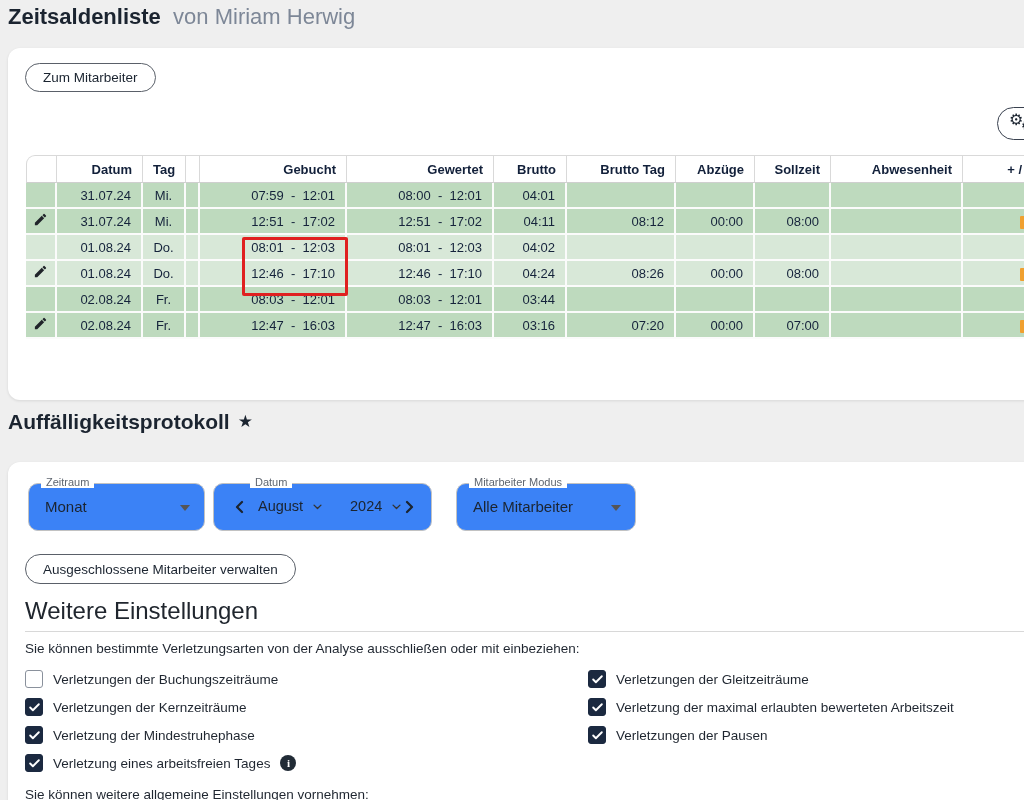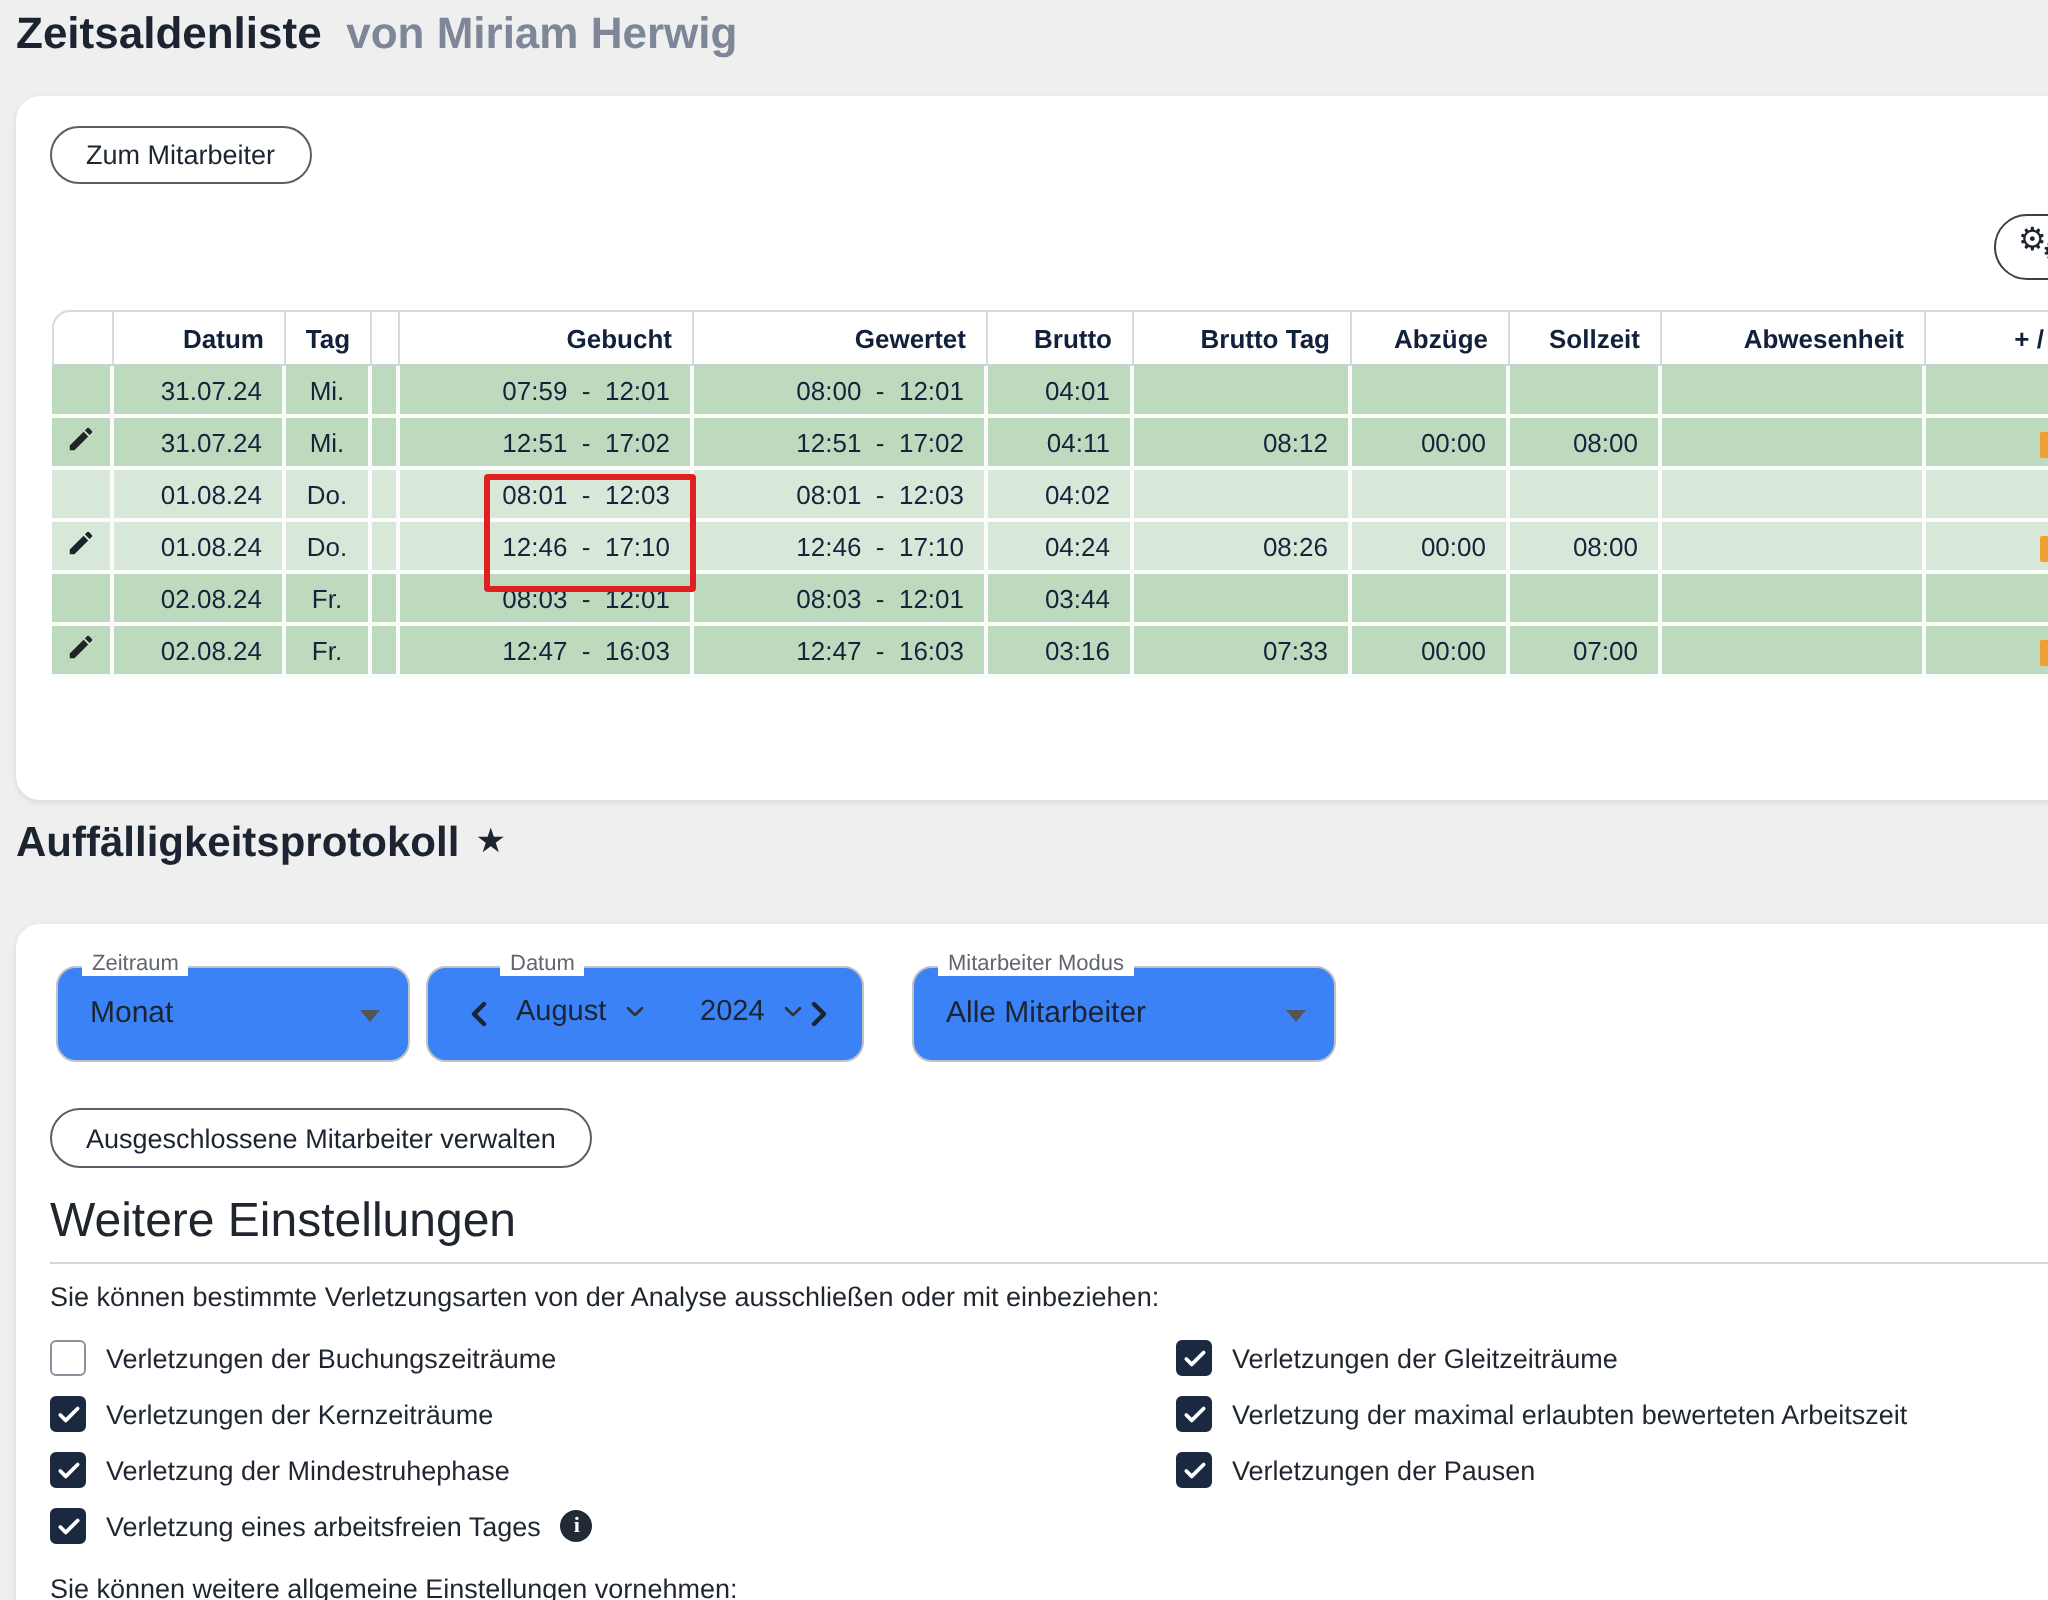--- a/index.html
+++ b/index.html
@@ -7,21 +7,21 @@
     --highlight-red:#e02020; --checkbox-navy:#1b2940; --text-dark:#1b2430;
     --text-gray:#7d8797; --orange-indicator:#f0a030;
   }
   *{box-sizing:border-box;margin:0;padding:0}
   html,body{width:1024px;height:800px;overflow:hidden}
   body{
     position:relative;background:var(--page-bg);
     font-family:"Liberation Sans","DejaVu Sans",sans-serif;color:var(--text-dark);
   }
   .page-title{position:absolute;left:8px;top:4px;font-size:22px;font-weight:700;color:var(--text-dark)}
-  .page-title .subtitle{font-weight:700;color:var(--text-gray)}
+  .page-title .subtitle{font-weight:400;color:var(--text-gray)}
   .card{position:absolute;background:#fff;border-radius:12px;box-shadow:0 1px 3px rgba(0,0,0,.10)}
   #card-zeitsalden{left:8px;top:48px;width:1032px;height:352px}
   #card-protokoll{left:8px;top:462px;width:1032px;height:400px}
 
   .pill-btn{
     position:absolute;display:inline-flex;align-items:center;justify-content:center;
     height:29px;padding:0 17px;border:1px solid #5a6069;border-radius:16px;background:#fff;
     font-size:13.5px;color:var(--text-dark);cursor:pointer;white-space:nowrap;
   }
   #btn-zum-mitarbeiter{left:17px;top:15px}
@@ -63,21 +63,21 @@
   .section-title .star{font-size:17px;margin-left:8px;position:relative;top:-2px}
 
   
   .field{position:absolute;height:48px;border:1px solid #c2c2c2;border-radius:10px;background:#3b82f6;cursor:pointer}
   .field .flabel{position:absolute;top:-8px;left:12px;background:#fff;padding:0 5px;font-size:11px;color:#5f6670;white-space:nowrap}
   .field .fvalue{position:absolute;left:16px;top:14px;font-size:15px;color:var(--text-dark);white-space:nowrap}
   .caret{position:absolute;right:14px;top:21px;width:0;height:0;border-left:5px solid transparent;border-right:5px solid transparent;border-top:6px solid #555}
   #field-zeitraum{left:20px;top:21px;width:177px}
   #field-datum{left:205px;top:21px;width:219px}
   #field-datum .flabel{left:36px}
-  #field-mmodus{left:448px;top:21px;width:212px}
+  #field-mmodus{left:448px;top:21px;width:180px}
   .nav-chevron{position:absolute;top:15px;width:16px;height:16px;cursor:pointer}
   .nav-chevron svg{width:16px;height:16px;stroke:#1b2430;stroke-width:2.2;fill:none;stroke-linecap:round;stroke-linejoin:round}
   #chev-prev{left:18px}
   #chev-next{right:14px}
   .mini-select{position:absolute;top:14px;font-size:14.5px;color:var(--text-dark);cursor:pointer;white-space:nowrap}
   #sel-month{left:44px}
   #sel-year{left:136px}
   .mini-select .dn{display:inline-block;margin-left:9px}
   .mini-select .dn svg{width:11px;height:11px;stroke:#333;stroke-width:2;fill:none;stroke-linecap:round;stroke-linejoin:round;position:relative;top:1px}
 
@@ -220,21 +220,21 @@
       <tr class="shade-dark">
         <td class="c"><span class="edit-icon"><svg viewBox="0 0 24 24">
                 <path d="M3 17.25V21h3.75L17.81 9.94l-3.75-3.75L3 17.25zM20.71 7.04a1 1 0 0 0 0-1.41l-2.34-2.34a1 1 0 0 0-1.41 0l-1.83 1.83 3.75 3.75 1.83-1.83z"></path>
               </svg></span></td>
         <td>02.08.24</td>
         <td class="c">Fr.</td>
         <td></td>
         <td>12:47  -  16:03</td>
         <td>12:47  -  16:03</td>
         <td>03:16</td>
-        <td>07:33</td>
+        <td>07:20</td>
         <td>00:00</td>
         <td>07:00</td>
         <td></td>
         <td class="plusminus"><span class="orange-sliver"></span></td>
       </tr>
     </tbody>
   </table>
 </div>
 
 <div id="red-highlight"></div>

